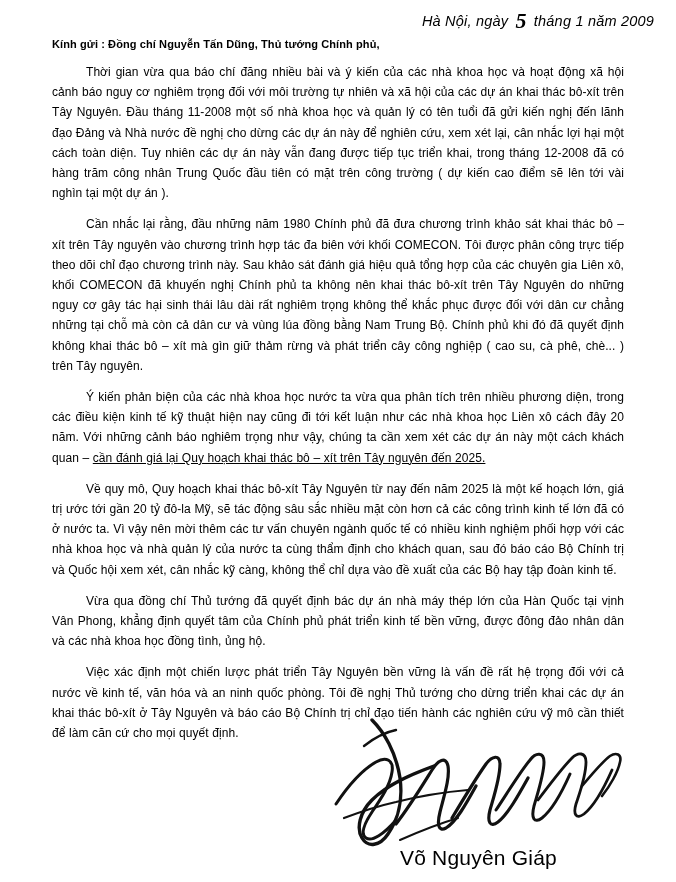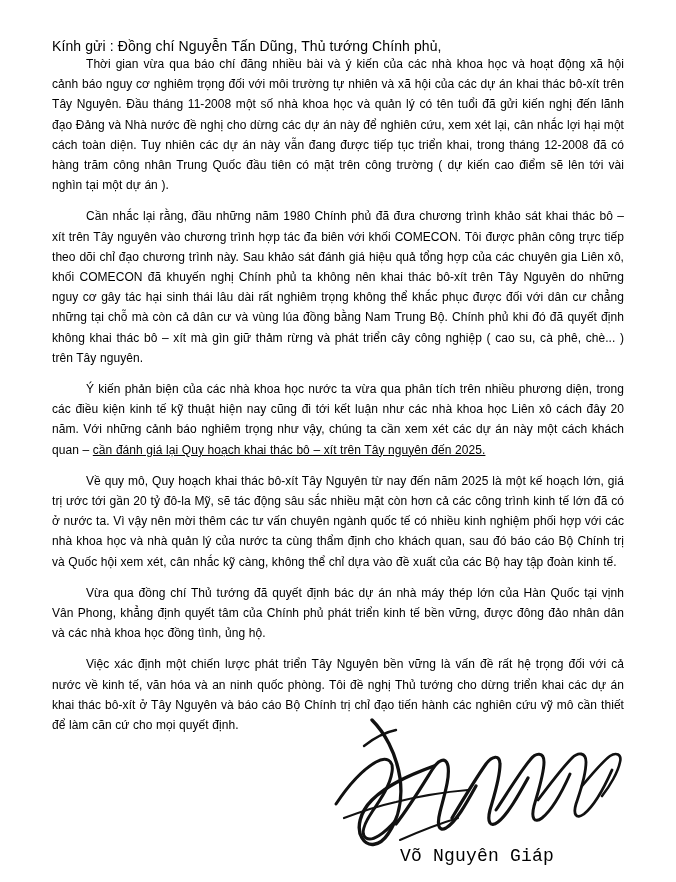--- a/index.html
+++ b/index.html
@@ -35,22 +35,24 @@
     vertical-align: -2px;
     padding: 0 3px;
   }
   .body-block {
     position: absolute;
     top: 38px;
     left: 52px;
     width: 572px;
   }
   .recipient {
-    font-size: 14px;
+    font-size: 11px;
+    margin-bottom: 12px;
     letter-spacing: 0.1px;
+    font-weight: bold;
   }
   p.para {
     font-size: 12px;
     line-height: 20.2px;
     text-align: justify;
     margin: 0 0 11px 0;
     text-indent: 34px;
     letter-spacing: 0.05px;
     word-spacing: 0.2px;
   }
@@ -70,31 +72,38 @@
   .signature-svg {
     position: absolute;
     left: 0;
     top: 0;
   }
   .signer-name {
     position: absolute;
     left: 400px;
     top: 846px;
     width: 240px;
-    font-size: 18px;
+    font-size: 21px;
     text-align: left;
     letter-spacing: 0.2px;
-    font-family: Liberation Mono, monospace;
   }
 </style>
 </head>
 <body>
 
 <div class="page">
 
+  <div class="dateline">
+    <span>Hà Nội, ngày</span>
+    <span class="daynum">5</span>
+    <span>tháng</span>
+    <span>1</span>
+    <span>năm</span>
+    <span>2009</span>
+  </div>
 
   <div class="body-block">
 
     <div class="recipient">Kính gửi : Đồng chí Nguyễn Tấn Dũng, Thủ tướng Chính phủ,</div>
 
     <p class="para">Thời gian vừa qua báo chí đăng nhiều bài và ý kiến của các nhà khoa học và hoạt động xã hội cảnh báo nguy cơ nghiêm trọng đối với môi trường tự nhiên và xã hội của các dự án khai thác bô-xít trên Tây Nguyên. Đầu tháng 11-2008 một số nhà khoa học và quản lý có tên tuổi đã gửi kiến nghị đến lãnh đạo Đảng và Nhà nước đề nghị cho dừng các dự án này để nghiên cứu,  xem xét lại, cân nhắc lợi hại một cách toàn diện. Tuy nhiên các dự án này vẫn đang được tiếp tục triển khai, trong tháng 12-2008 đã có hàng trăm công nhân Trung Quốc đầu tiên có mặt trên công trường ( dự kiến cao điểm sẽ lên tới vài nghìn tại một dự án ).</p>
 
     <p class="para">Cần nhắc lại rằng, đầu những năm 1980 Chính phủ đã đưa chương trình khảo sát khai thác bô – xít trên Tây nguyên vào chương trình hợp tác đa biên với khối COMECON. Tôi được phân công trực tiếp theo dõi chỉ đạo chương trình này. Sau khảo sát đánh giá hiệu quả tổng hợp của các chuyên gia Liên xô,  khối COMECON đã khuyến nghị Chính phủ ta không nên khai thác bô-xít trên Tây Nguyên do những nguy cơ gây tác hại sinh thái lâu dài rất nghiêm trọng không thể khắc phục được đối với dân cư chẳng những tại chỗ mà còn cả dân cư và vùng lúa đồng bằng Nam Trung Bộ. Chính phủ khi đó đã quyết định không khai thác bô – xít mà gìn giữ thảm rừng và phát triển cây công nghiệp  ( cao su, cà phê, chè... ) trên Tây nguyên.</p>
 
     <p class="para"><span>Ý kiến phản biện của các nhà khoa học nước ta vừa qua phân tích trên nhiều phương diện, trong các điều kiện kinh tế kỹ thuật hiện nay cũng đi tới kết luận như các nhà khoa học Liên xô cách đây 20 năm. Với những cảnh báo nghiêm trọng như vậy, chúng ta cần xem xét các dự án này một cách khách quan – </span><span class="u">cần đánh giá lại Quy hoạch khai thác bô – xít trên Tây nguyên đến 2025.</span></p>

